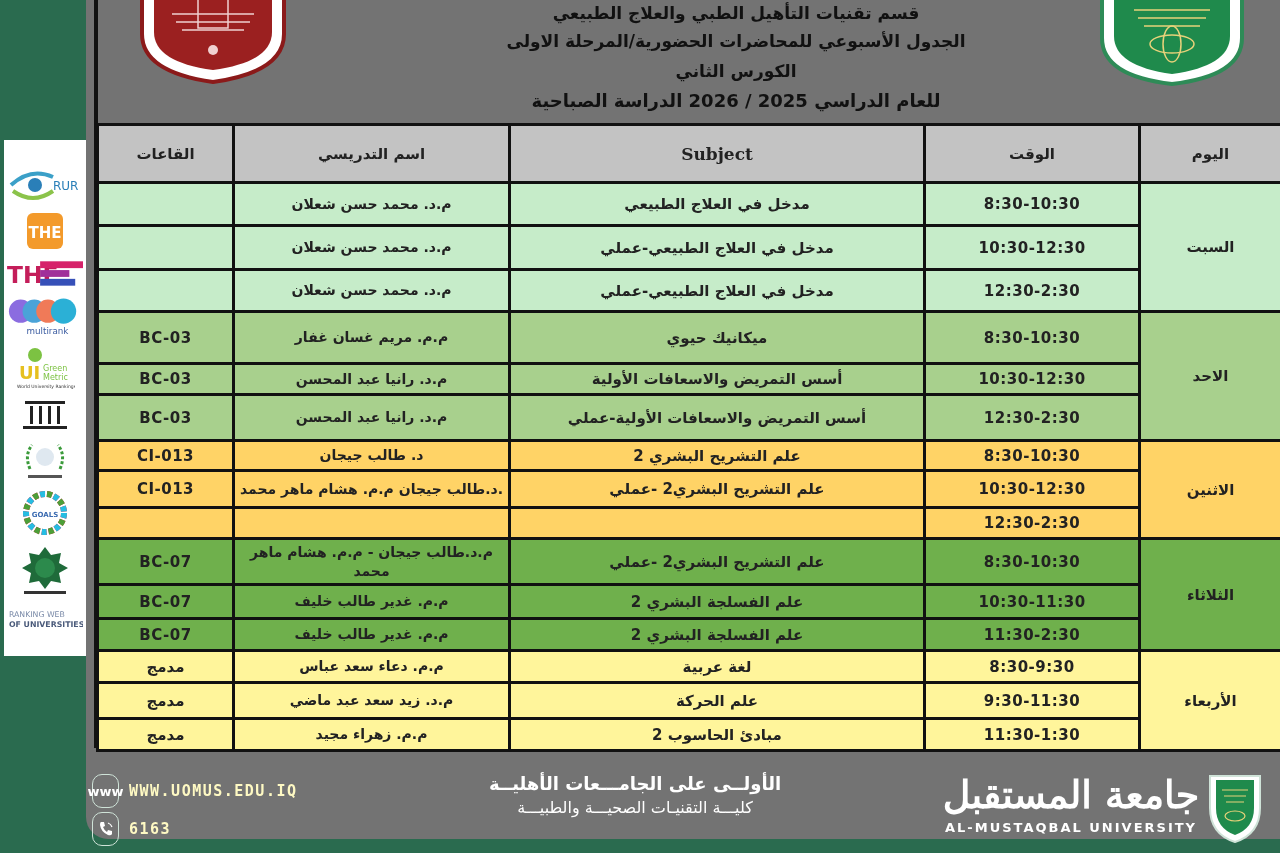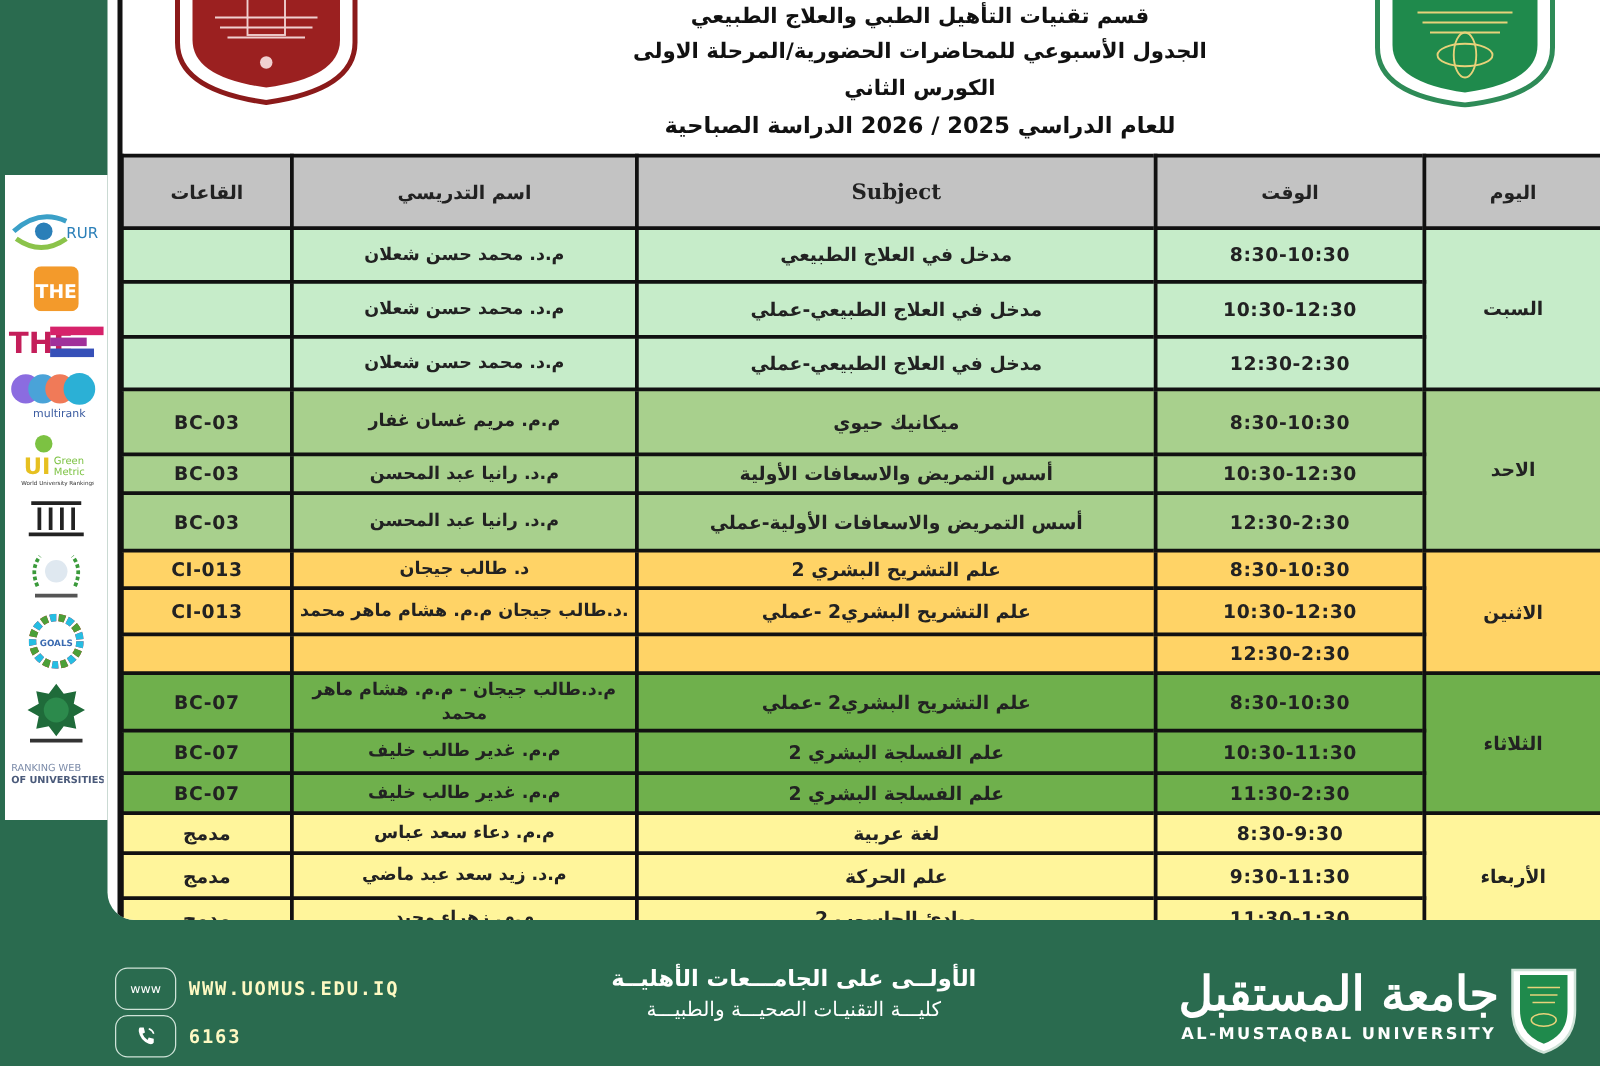--- a/index.html
+++ b/index.html
@@ -1,21 +1,21 @@
 <!DOCTYPE html>
 <html><head>
 <meta charset="utf-8">
 <style>
   * { box-sizing: border-box; margin: 0; padding: 0; }
   html, body { width: 1280px; height: 853px; overflow: hidden; }
   body { background: #2a6b4f; font-family: "DejaVu Sans", sans-serif; position: relative; }
 
   .sheet {
-    position: absolute; left: 86px; top: 0; width: 1194px; height: 736px;
-    background: #ffffff; border-bottom-left-radius: 22px; overflow: hidden;
+    position: absolute; left: 86px; top: 0; width: 1194px; height: 839px;
+    background: #737373; border-bottom-left-radius: 22px; overflow: hidden;
   }
   .sheet-inner-border {
     position: absolute; left: 8px; top: 0; width: 4px; height: 748px; background: #111;
   }
 
   
   .logo-left {
     position: absolute; left: 46px; top: -6px; width: 162px; height: 90px;
   }
   .logo-right {
@@ -56,23 +56,23 @@
     padding: 22px 0;
   }
   .rank-logo { width: 76px; display: flex; align-items: center; justify-content: center; }
 
   
   .footer { position: absolute; left: 0; top: 766px; width: 1280px; height: 87px; }
   .contact {
     position: absolute; left: 92px; display: flex; align-items: center; gap: 10px;
   }
   .contact .circle {
-    width: 49px; height: 34px; border: 1.5px solid #cfe3d8; border-radius: 10px;
+    width: 27px; height: 34px; border: 1.5px solid #cfe3d8; border-radius: 10px;
     display: flex; align-items: center; justify-content: center; color: #fff;
-    font-size: 10px; font-weight: normal;
+    font-size: 13px; font-weight: bold;
   }
   .contact .label { color: #fef9c3; font-weight: bold; font-size: 15px; letter-spacing: 1.5px; font-family: "DejaVu Sans Mono", monospace; }
   .footer-titles {
     position: absolute; left: 370px; top: 6px; width: 530px; text-align: center; direction: rtl; color: #fff;
   }
   .footer-titles .f1 { font-size: 18px; font-weight: bold; line-height: 24px; letter-spacing: 2px; }
   .footer-titles .f2 { font-size: 16px; line-height: 24px; letter-spacing: 3px; }
   .footer-titles .f3 { font-size: 18px; font-weight: bold; line-height: 26px; letter-spacing: 1px; }
   .uni-brand { position: absolute; left: 940px; top: 4px; width: 262px; text-align: center; color: #fff; }
   .uni-brand .ar { font-family: "DejaVu Serif", serif; font-size: 38px; line-height: 50px; direction: rtl; font-weight: bold; }

